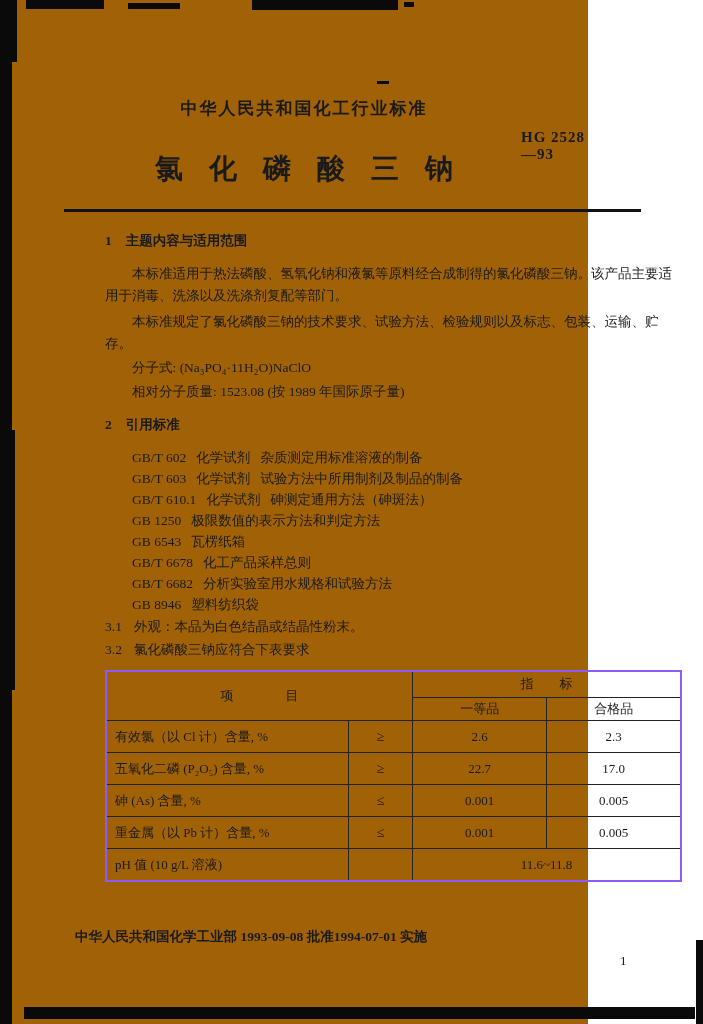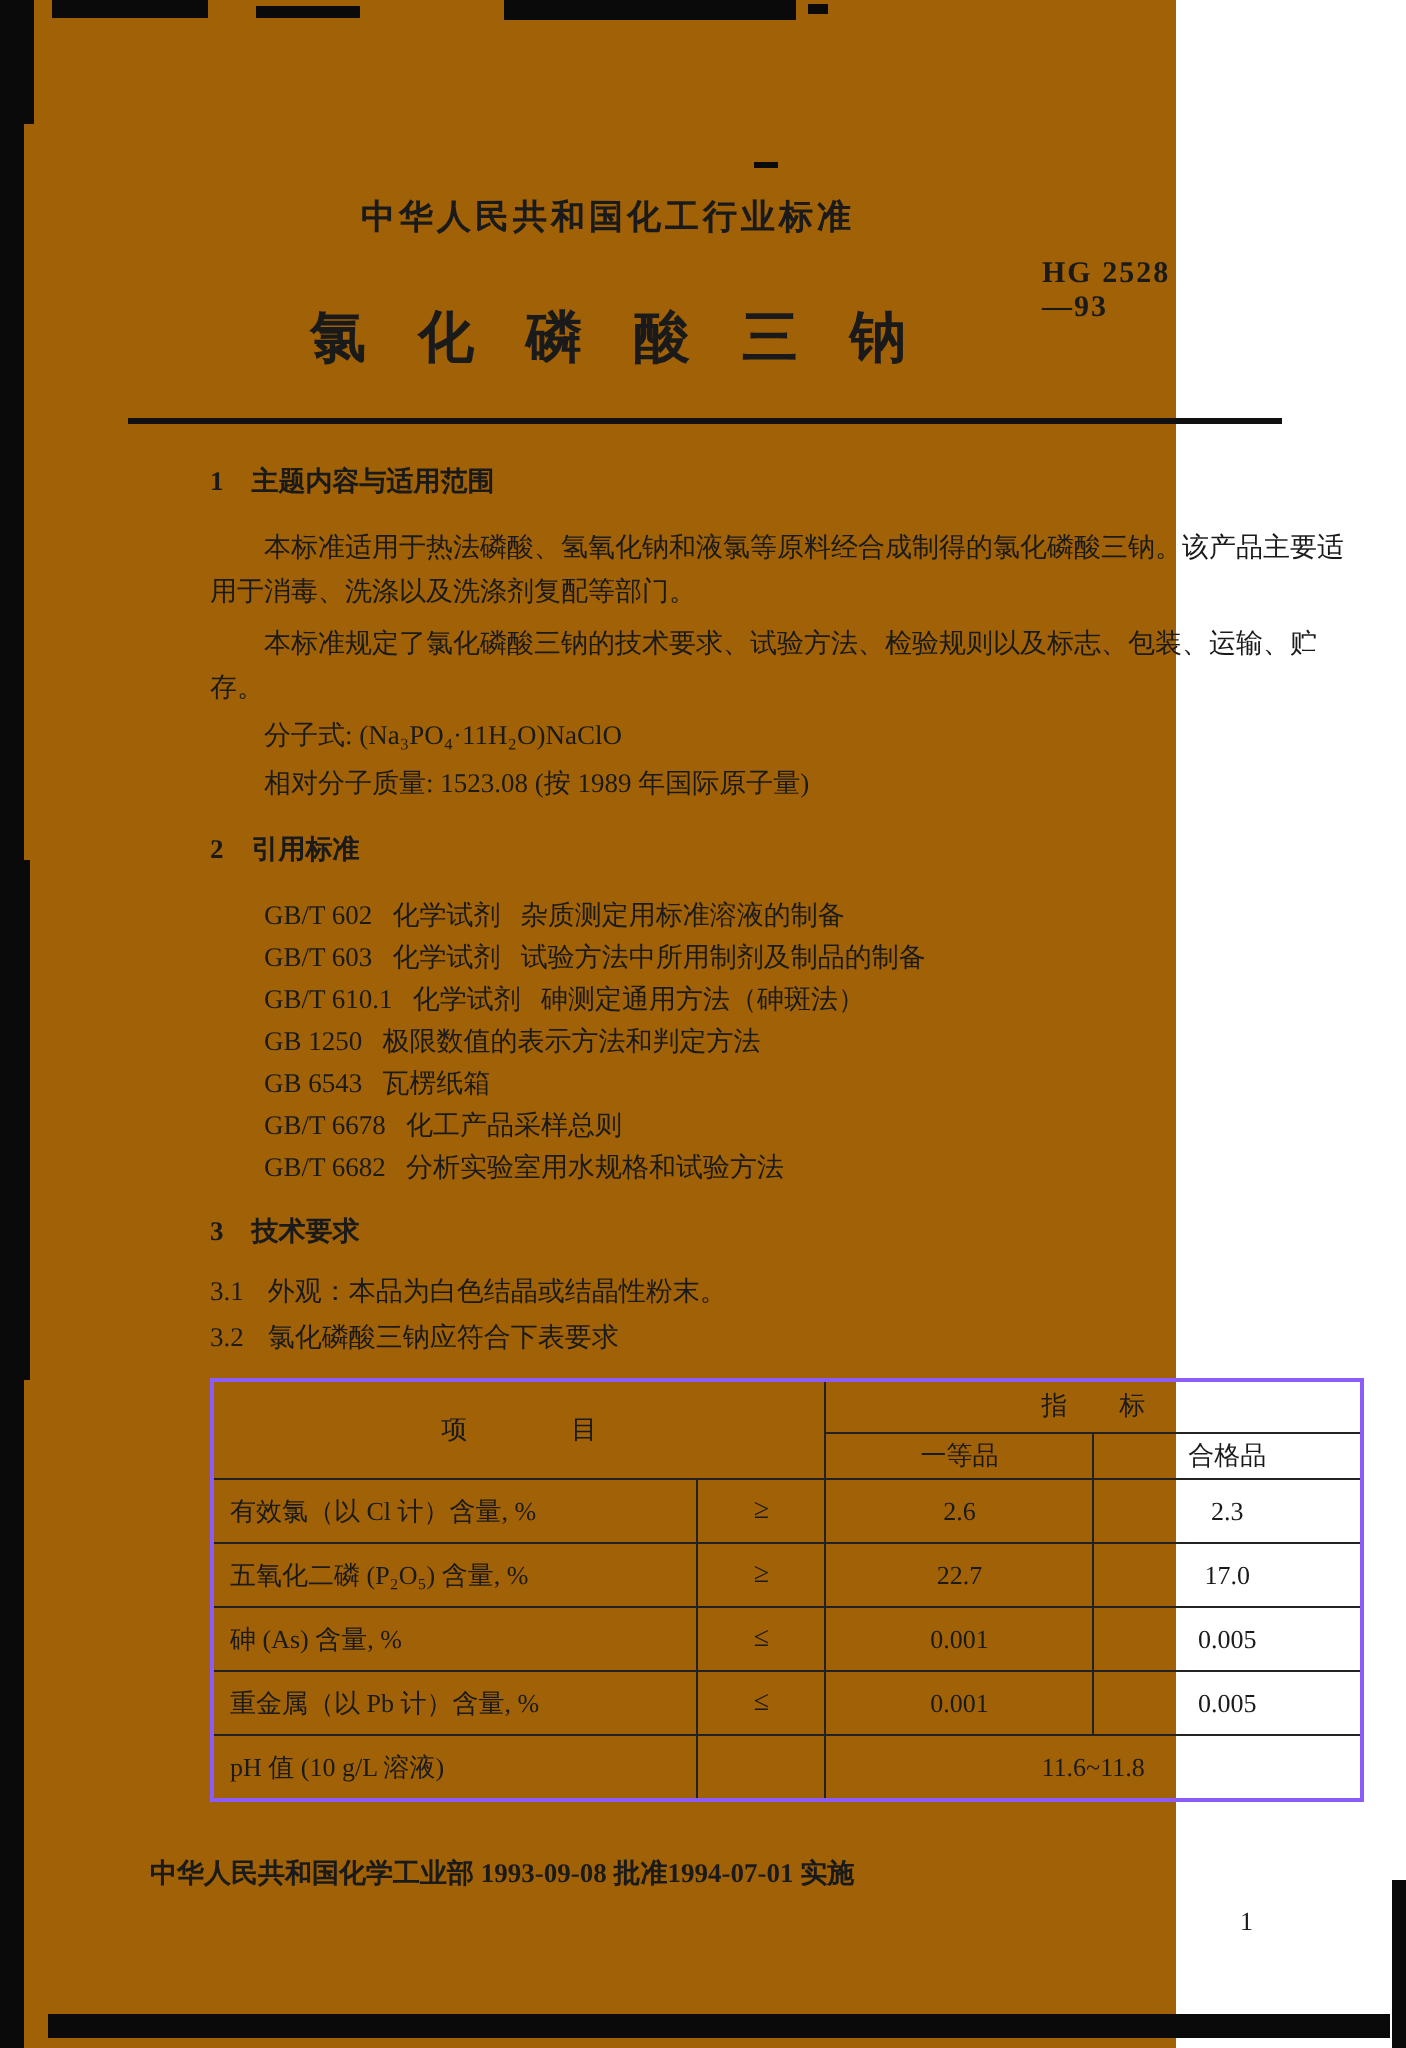--- a/index.html
+++ b/index.html
@@ -113,25 +113,23 @@
       <span class="num">2</span><span>引用标准</span>
     </div>
     <div class="ref-list">
       <div class="ref-item">GB/T 602   化学试剂   杂质测定用标准溶液的制备</div>
       <div class="ref-item">GB/T 603   化学试剂   试验方法中所用制剂及制品的制备</div>
       <div class="ref-item">GB/T 610.1   化学试剂   砷测定通用方法（砷斑法）</div>
       <div class="ref-item">GB 1250   极限数值的表示方法和判定方法</div>
       <div class="ref-item">GB 6543   瓦楞纸箱</div>
       <div class="ref-item">GB/T 6678   化工产品采样总则</div>
       <div class="ref-item">GB/T 6682   分析实验室用水规格和试验方法</div>
+      <div class="ref-item">GB 8946   塑料纺织袋</div>
     </div>
 
-    <div class="sec-h sec3">
-      <span class="num">3</span><span>技术要求</span>
-    </div>
     <div class="tech-item">
       <span class="num">3.1</span><span>外观：本品为白色结晶或结晶性粉末。</span>
     </div>
     <div class="tech-item">
       <span class="num">3.2</span><span>氯化磷酸三钠应符合下表要求</span>
     </div>
 
     <table class="spec">
       <tbody>
         <tr>

